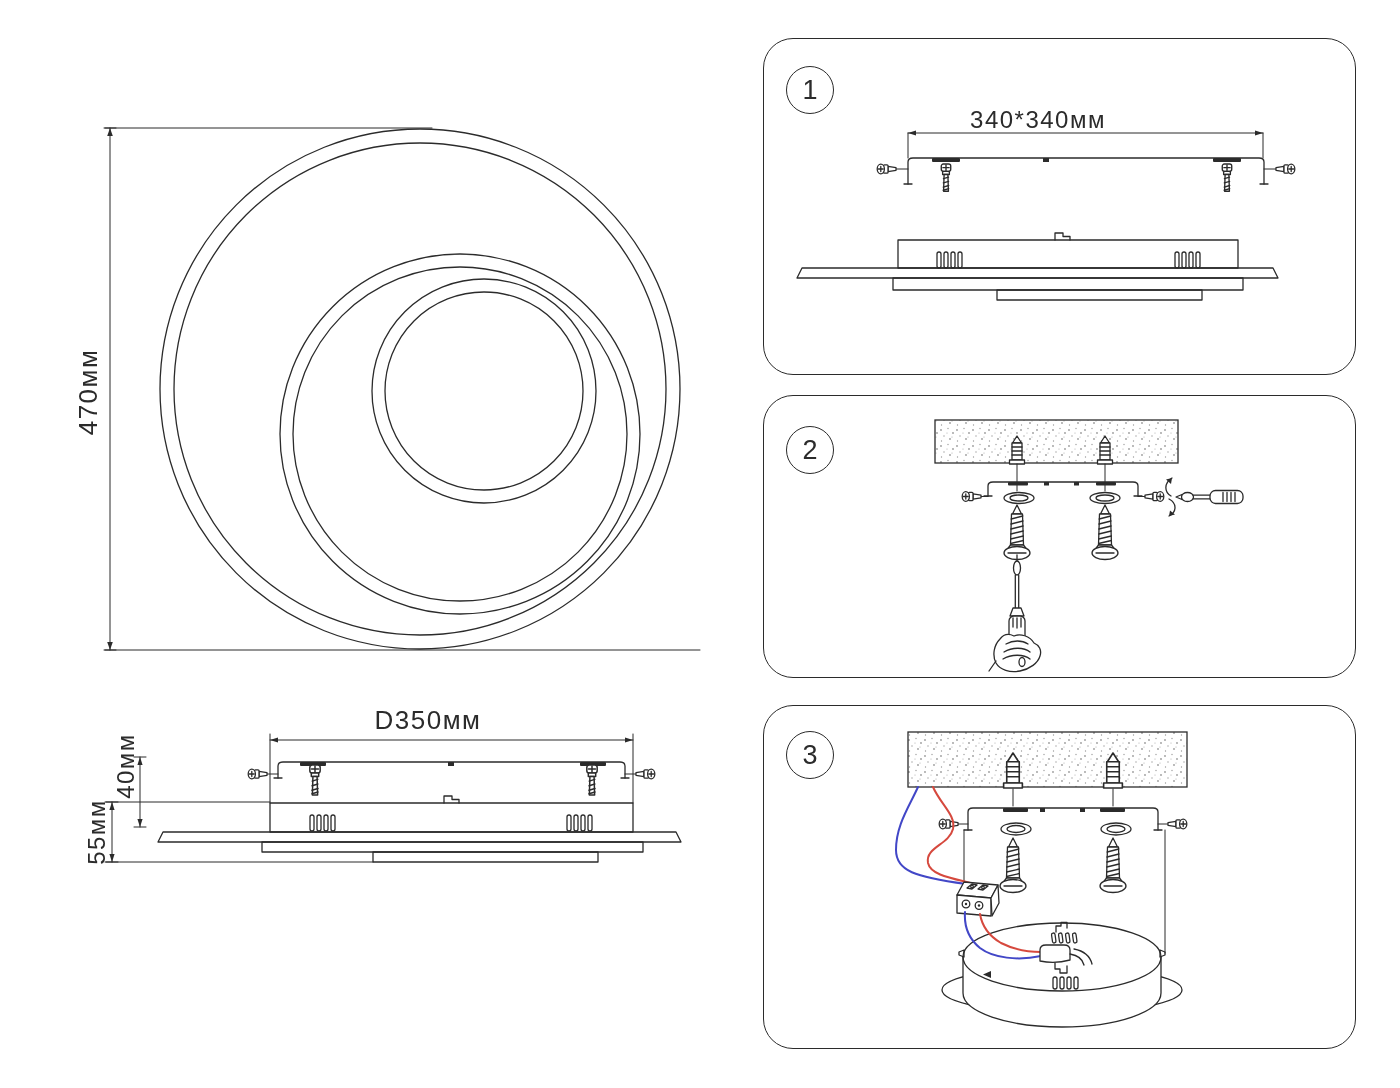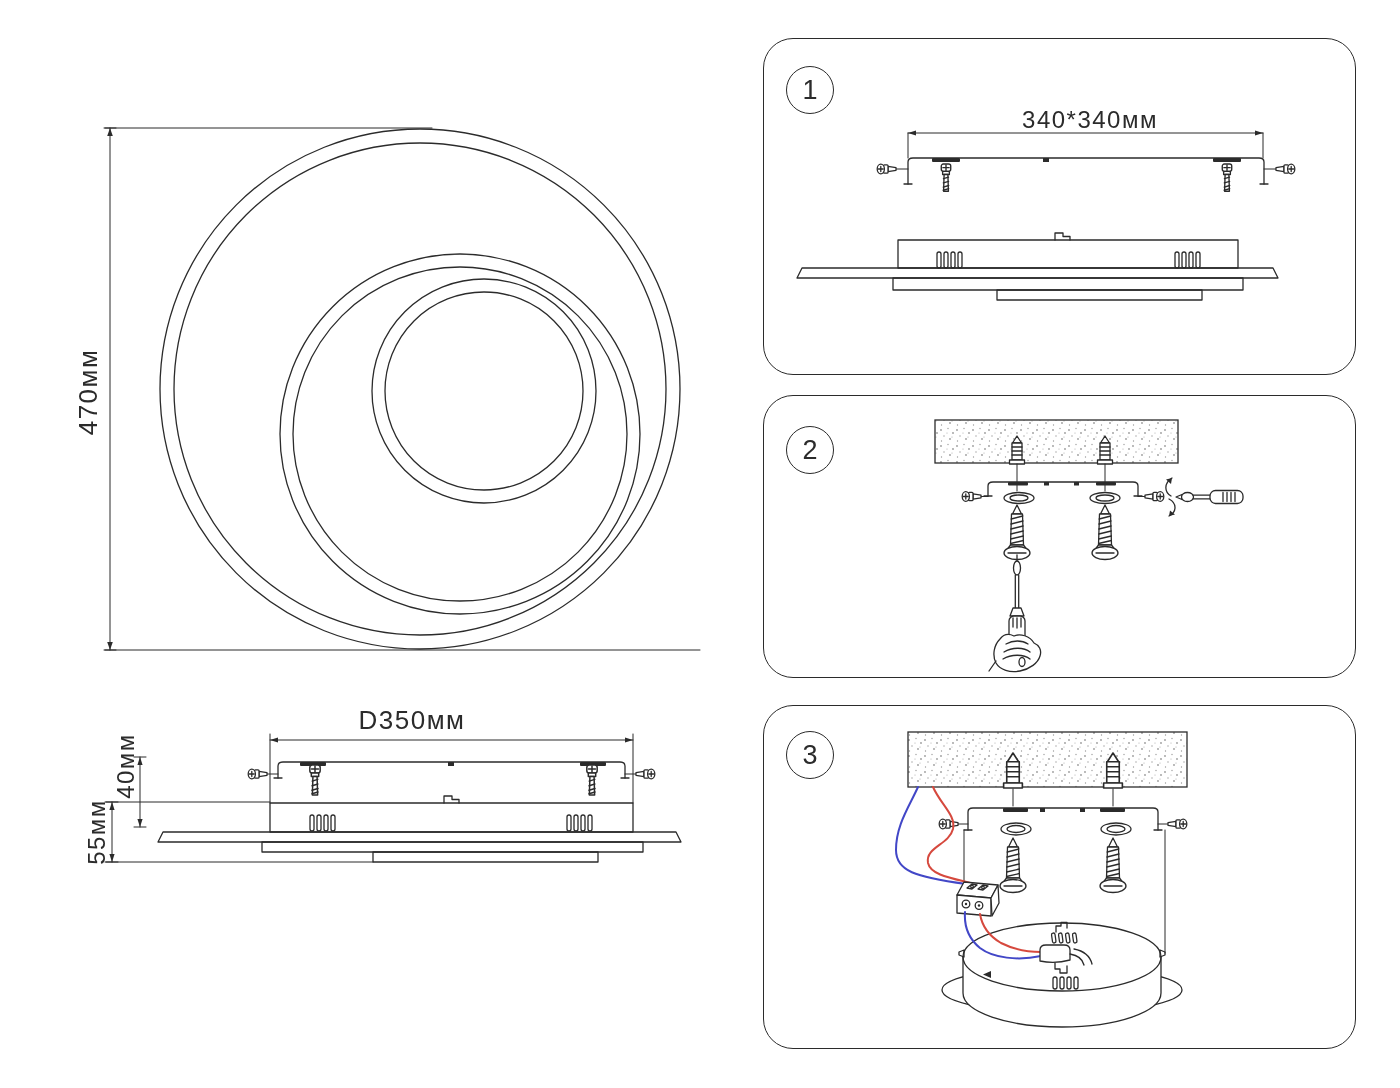--- a/index.html
+++ b/index.html
@@ -119,21 +119,21 @@
         <rect class="ln" x="487" y="125" width="4" height="16" rx="2"></rect>
         <rect class="ln" x="494" y="125" width="4" height="16" rx="2"></rect>
         <rect class="ln" x="501" y="125" width="4" height="16" rx="2"></rect>
         <rect class="ln" x="508" y="125" width="4" height="16" rx="2"></rect>
       </g>
       <polygon class="ln" points="83,142 596,142 601,152 78,152"></polygon>
       <rect class="ln" x="182" y="152" width="381" height="10"></rect>
       <rect class="ln" x="293" y="162" width="225" height="10"></rect>
     </g>
   </svg>
-  <div class="dim-label" style="left:332px;top:704px;width:160px;height:32px">D350мм</div>
+  <div class="dim-label" style="left:348px;top:704px;width:160px;height:32px">D350мм</div>
   <div class="dim-label small rot" style="left:91px;top:753px;width:70px;height:26px">40мм</div>
   <div class="dim-label small rot" style="left:62px;top:819px;width:70px;height:26px">55мм</div>
 
   <div class="panel" style="left:763px;top:38px;width:591px;height:335px"></div>
   <div class="step-badge" style="left:786px;top:66px">
     <span>1</span>
   </div>
   <svg style="left:763px;top:38px" width="591" height="335" viewBox="0 0 591 335">
     <defs>
       <g id="p1-cross-screw">
@@ -185,21 +185,21 @@
         <rect class="ln" x="412" y="214" width="4" height="16" rx="2"></rect>
         <rect class="ln" x="419" y="214" width="4" height="16" rx="2"></rect>
         <rect class="ln" x="426" y="214" width="4" height="16" rx="2"></rect>
         <rect class="ln" x="433" y="214" width="4" height="16" rx="2"></rect>
       </g>
       <polygon class="ln" points="39,230 510,230 515,240 34,240"></polygon>
       <rect class="ln" x="130" y="240" width="350" height="12"></rect>
       <rect class="ln" x="234" y="252" width="205" height="10"></rect>
     </g>
   </svg>
-  <div class="dim-label small" style="left:1000px;top:106px;width:180px;height:28px">340*340мм</div>
+  <div class="dim-label small" style="left:948px;top:106px;width:180px;height:28px">340*340мм</div>
 
   <div class="panel" style="left:763px;top:395px;width:591px;height:281px"></div>
   <div class="step-badge" style="left:786px;top:426px">
     <span>2</span>
   </div>
   <svg style="left:763px;top:395px" width="591" height="281" viewBox="0 0 591 281">
     <defs>
       <pattern id="p2stip" width="16" height="16" patternUnits="userSpaceOnUse">
         <circle class="sd" cx="2" cy="3" r="0.9"></circle>
           <circle class="sd" cx="9" cy="1.5" r="0.7"></circle>

